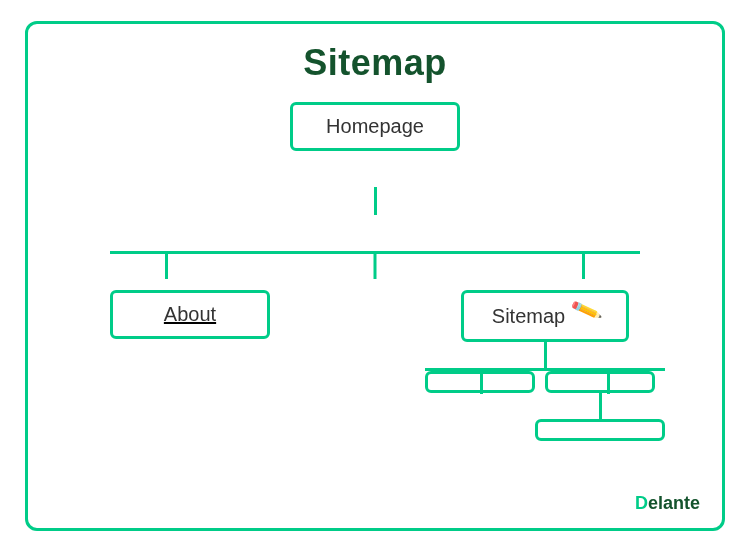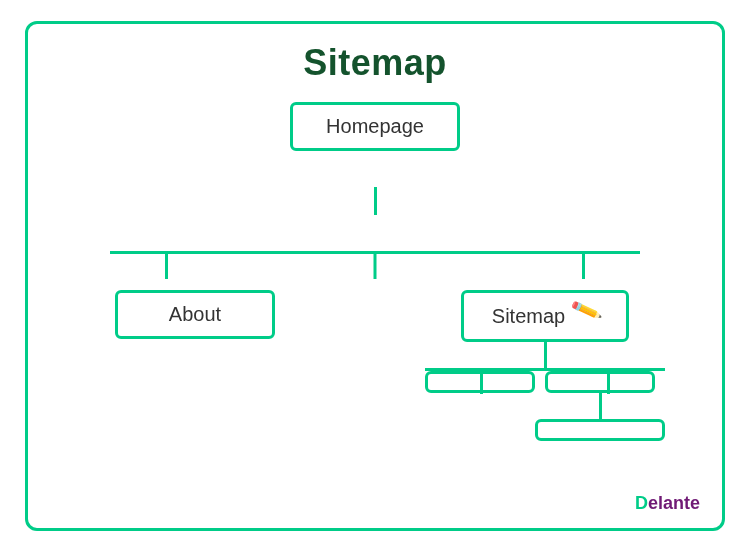--- a/index.html
+++ b/index.html
@@ -68,21 +68,21 @@
     .logo {
       position: absolute;
       bottom: 14px;
       right: 22px;
       font-size: 18px;
       font-weight: 700;
       color: #0d2240;
     }
 
     .logo span {
-      color: #701a75;
+      color: #14532d;
     }
 
     .pen-icon {
       display: inline-block;
       font-size: 22px;
       transform: rotate(-20deg) translate(4px, -4px);
       color: #444;
     }
   </style>
 </head>
@@ -101,21 +101,21 @@
 
       <div style="position:absolute; left:55px; top:0; width:3px; height:28px; background:#00cc88;"></div>
 
       <div style="position:absolute; left:50%; transform:translateX(-50%); top:0; width:3px; height:28px; background:#00cc88;"></div>
 
       <div style="position:absolute; right:55px; top:0; width:3px; height:28px; background:#00cc88;"></div>
     </div>
 
     <div style="display:flex; width:530px; justify-content:space-between; align-items:flex-start;">
 
-      <div style="display:flex; flex-direction:column; align-items:center; width:170px;">
+      <div style="display:flex; flex-direction:column; align-items:flex-start; width:170px;text-decoration:underline;">
         <div class="node">About</div>
       </div>
 
       <div style="display:flex; flex-direction:column; align-items:center; width:190px;">
         <div class="node" style="position:relative;">
           <span>Sitemap</span>
           <span class="pen-icon">✏️</span>
         </div>
 
         <div style="width:3px; height:26px; background:#00cc88;"></div>

